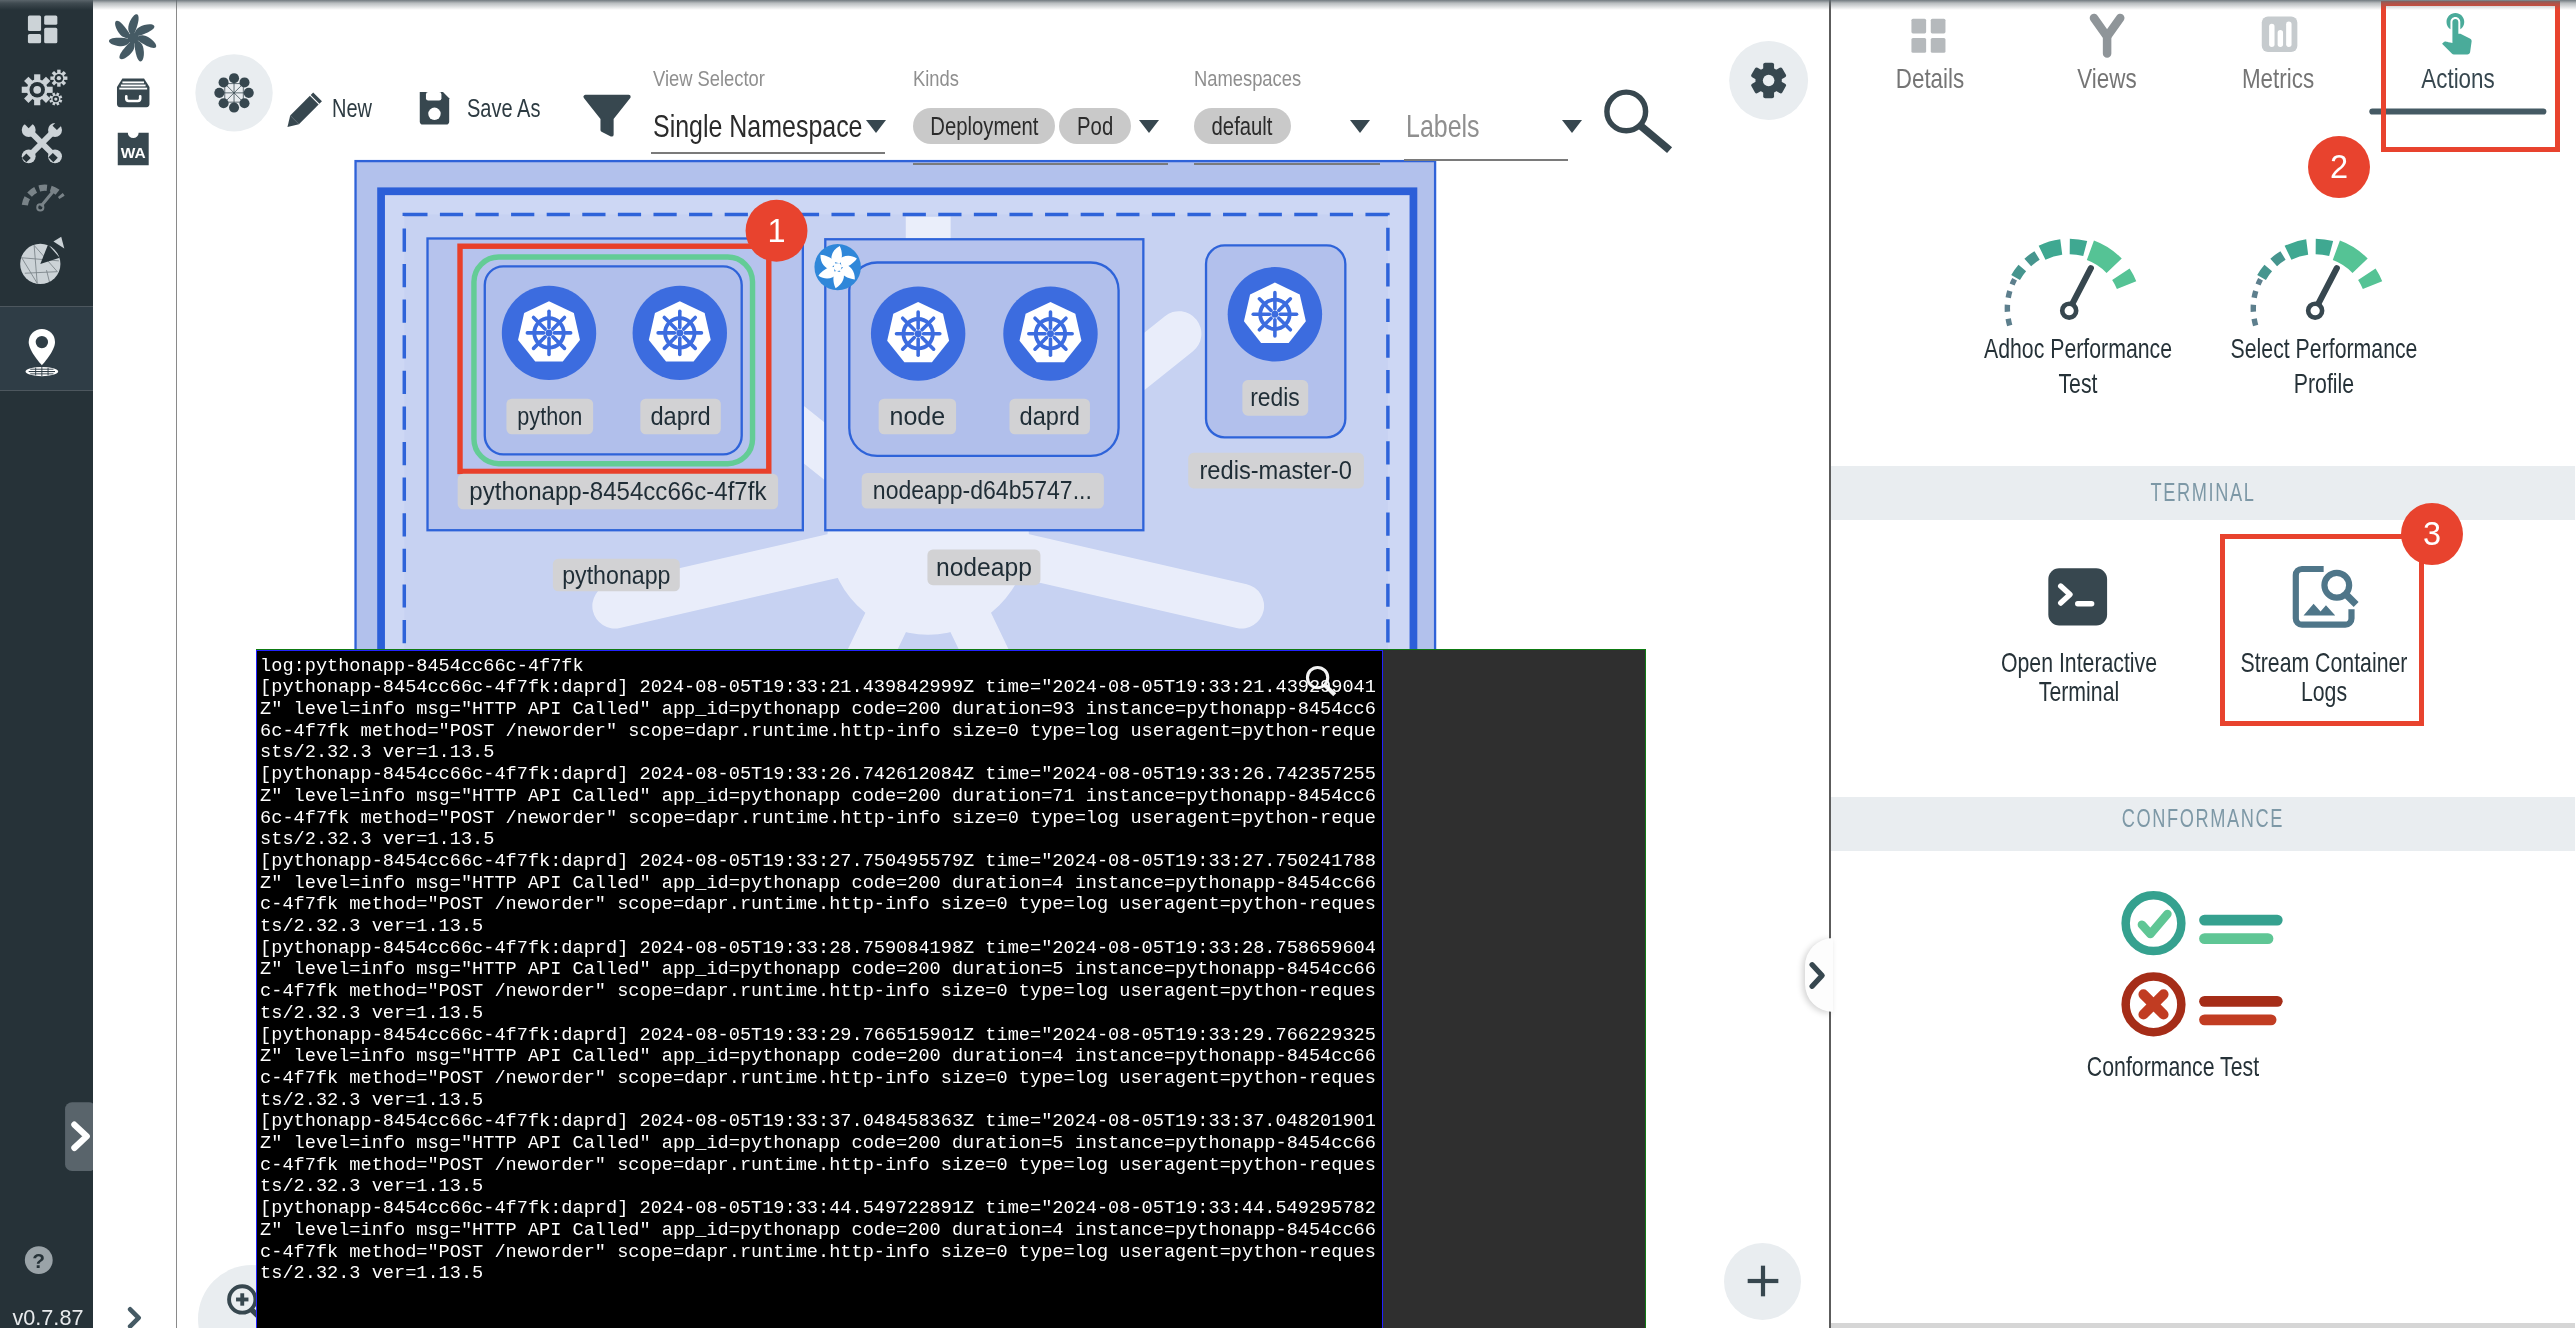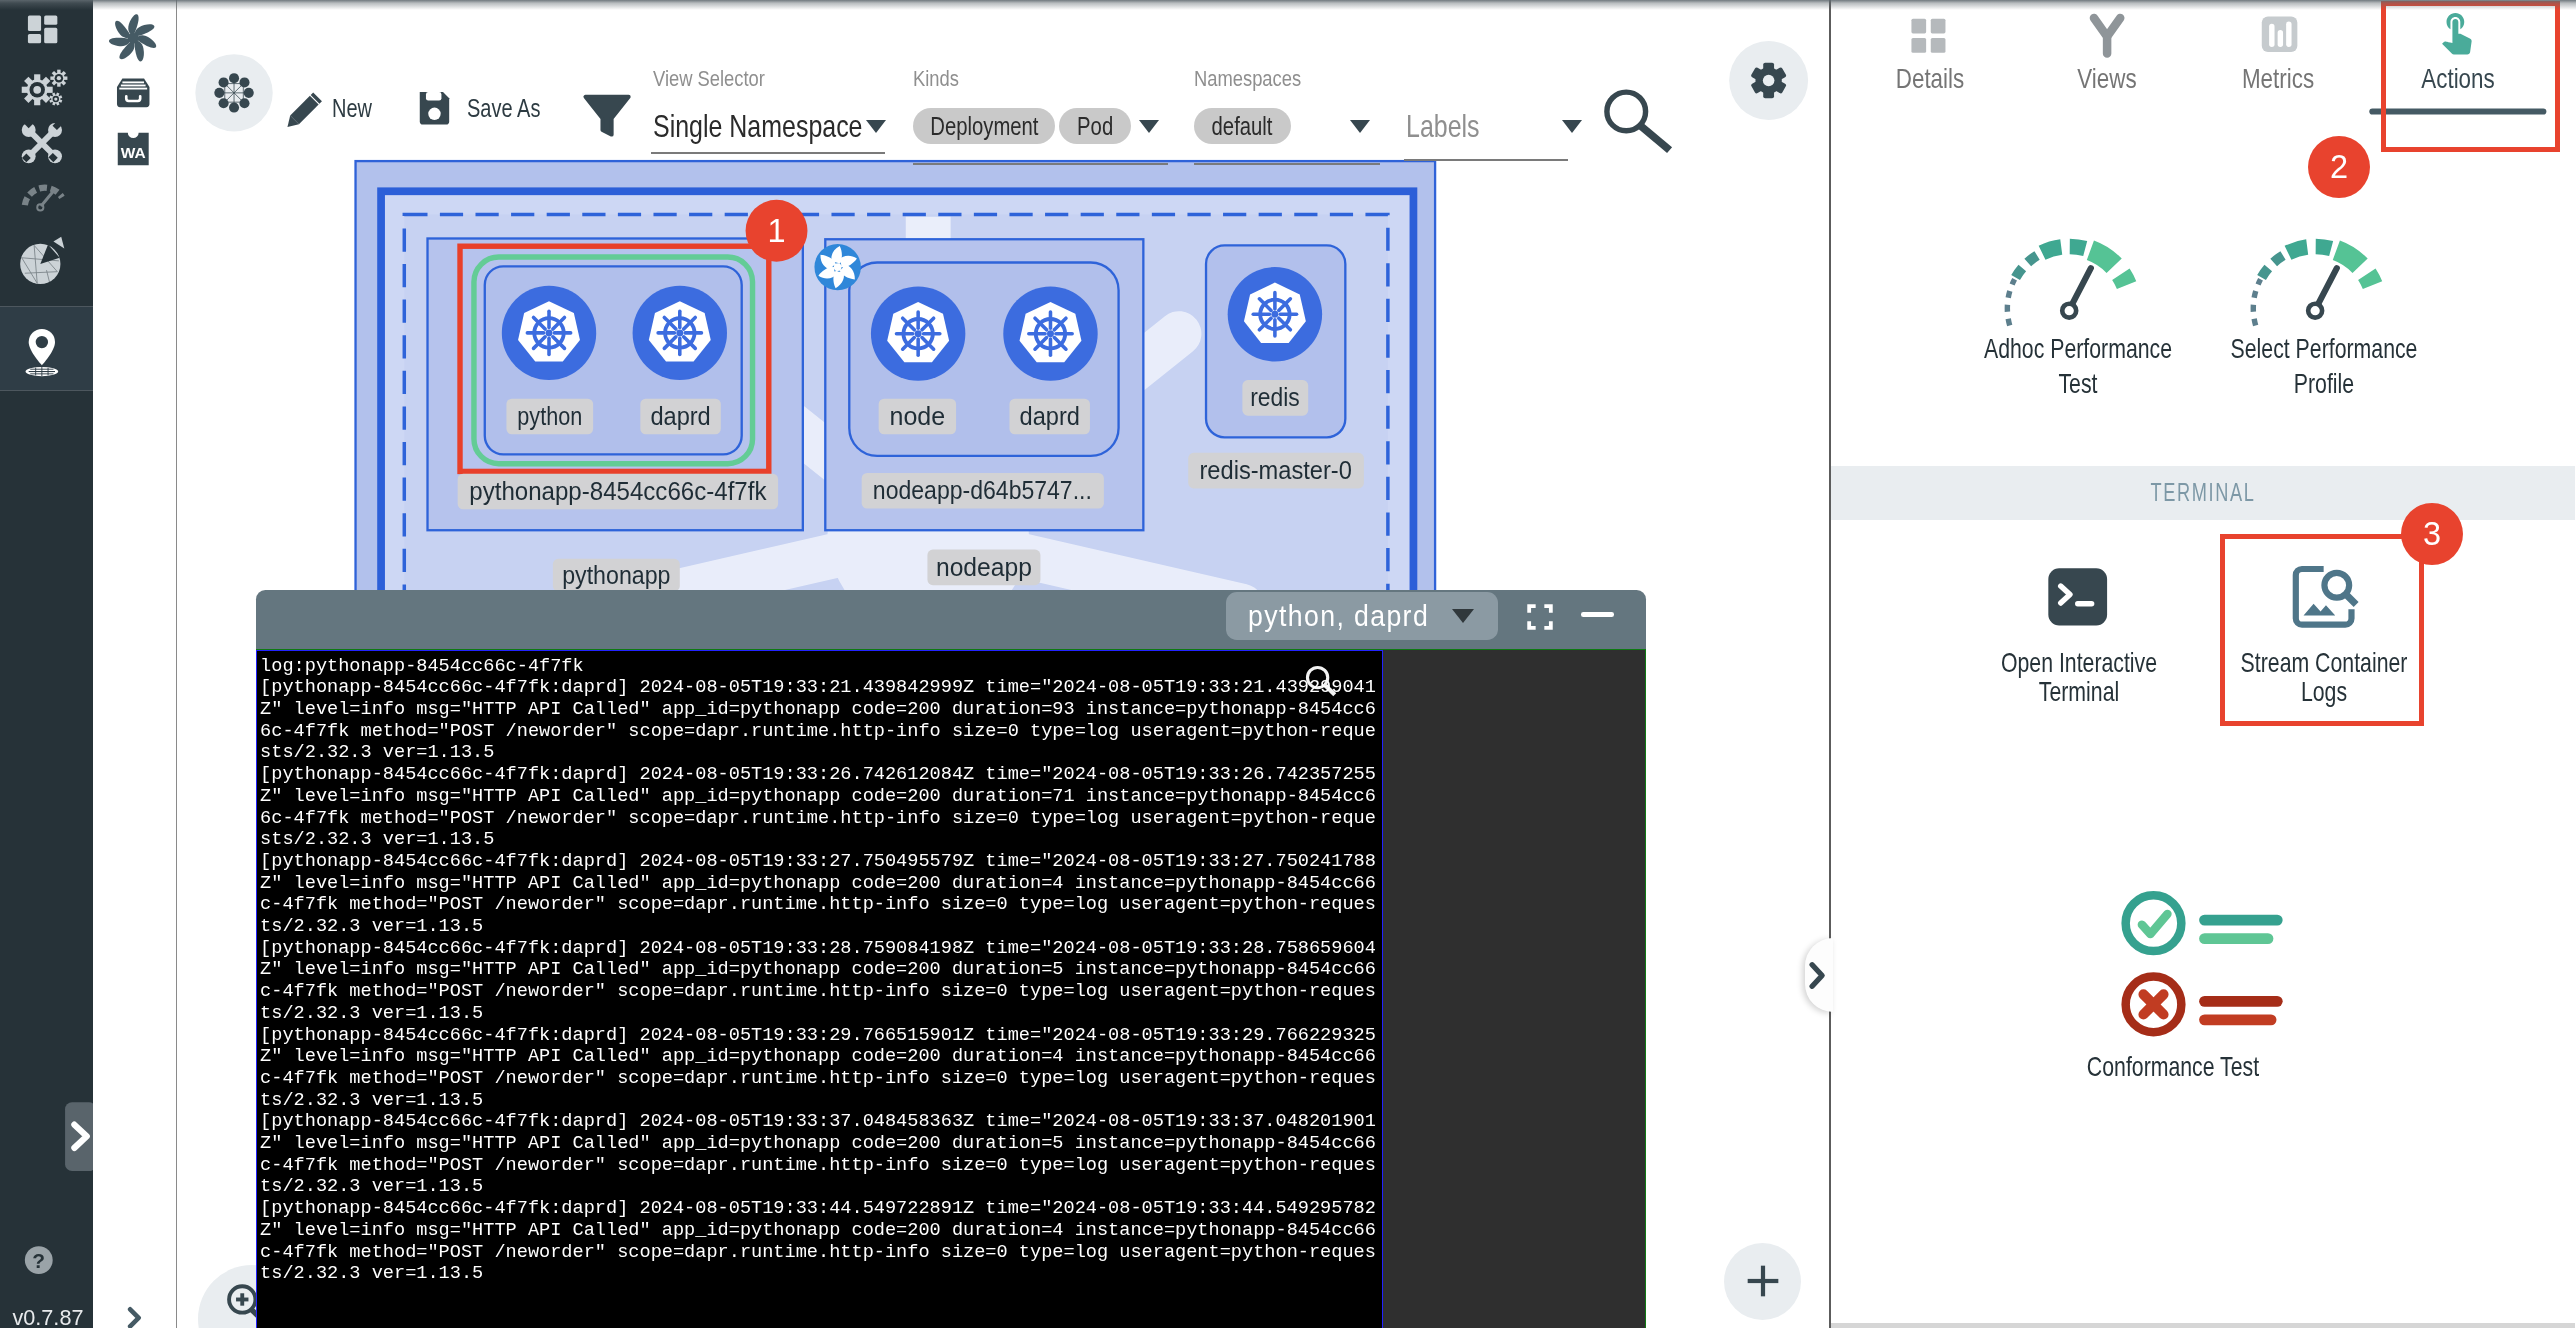--- a/index.html
+++ b/index.html
@@ -425,20 +425,21 @@
       </g>
 
       <rect x="3060" y="140" width="229" height="8" rx="4" fill="#455a64"></rect>
     </svg>
     <div class="tabtxt" style="left:99px;top:63px;">Details</div>
     <div class="tabtxt" style="left:276px;top:63px;">Views</div>
     <div class="tabtxt" style="left:447px;top:63px;">Metrics</div>
     <div class="tabtxt" style="left:627px;top:63px;color:#37474f;">Actions</div>
 
     <div class="band" style="top:466px;height:54px;line-height:53px;"><span class="bandtxt">TERMINAL</span></div>
+    <div class="band" style="top:797px;height:54px;line-height:43px;"><span class="bandtxt">CONFORMANCE</span></div>
 
     <svg width="744" height="1329" viewBox="2364 0 962 1717" style="position:absolute;left:0;top:0;">
       <g id="gauge">
         <g fill="none">
           <path d="M-76.9,22.1 A80,80 0 0 1 -70.6,-37.6" stroke="#5d7f8d" stroke-width="7" stroke-dasharray="9 9"></path>
           <path d="M-69.3,-40.0 A80,80 0 0 1 -37.6,-70.6" stroke="#46958e" stroke-width="13" stroke-dasharray="15 10"></path>
           <path d="M-35.1,-71.9 A80,80 0 0 1 20.7,-77.3" stroke="#3fa891" stroke-width="20" stroke-dasharray="26 11"></path>
           <path d="M27.4,-75.2 A80,80 0 0 1 74.2,-30.0" stroke="#55c395" stroke-width="27" stroke-dasharray="37 14"></path>
         </g>
         <line x1="2" y1="-2" x2="28" y2="-52" stroke="#37474f" stroke-width="8" stroke-linecap="round"></line>
@@ -493,35 +494,20 @@
 
     <div class="abs" style="left:0;top:1323px;width:744px;height:5.4px;background:#d6d6d6;"></div>
   </div>
 
   <div class="abs" style="left:1805px;top:938px;width:28px;height:74px;background:#fdfdfd;
        border-radius:37px 0 0 37px; box-shadow:-2.3px 1.5px 6.2px rgba(0,0,0,0.18); z-index:5;"></div>
   <svg width="23" height="31" viewBox="0 0 30 40" style="position:absolute;left:1806px;top:960px;z-index:6;">
     <path d="M8,6 l13,14 l-13,14" fill="none" stroke="#37474f" stroke-width="7" stroke-linecap="round" stroke-linejoin="round"></path>
   </svg>
   <div id="term" class="abs">
-    <div id="termbar">
-      <div class="abs" style="left:970px;top:2.3px;width:272px;height:48px;background:#8b9aa3;border-radius:10.8px;
-           color:#fff;font-size:26px;line-height:48px;padding-left:21.7px;"><span style="display:inline-block;font-size:29px;letter-spacing:1.5px;transform:scaleX(0.92);transform-origin:left;">python, daprd</span></div>
-      <div class="abs" style="left:1196px;top:18.6px;width:0;height:0;border-left:11.6px solid transparent;
-           border-right:11.6px solid transparent;border-top:14px solid #30383c;"></div>
-      <svg width="26" height="26" viewBox="0 0 48 48" style="position:absolute;left:1271px;top:14px;">
-        <g fill="none" stroke="#fff" stroke-width="7">
-          <path d="M4,16 L4,4 L16,4"></path>
-          <path d="M32,4 L44,4 L44,16"></path>
-          <path d="M44,32 L44,44 L32,44"></path>
-          <path d="M16,44 L4,44 L4,32"></path>
-        </g>
-      </svg>
-      <div class="abs" style="left:1325px;top:21.7px;width:32.5px;height:5.4px;background:#fff;border-radius:2.3px;"></div>
-    </div>
     <div id="termbody">
       <div id="termlog">log:pythonapp-8454cc66c-4f7fk
 [pythonapp-8454cc66c-4f7fk:daprd] 2024-08-05T19:33:21.439842999Z time="2024-08-05T19:33:21.439299041
 Z" level=info msg="HTTP API Called" app_id=pythonapp code=200 duration=93 instance=pythonapp-8454cc6
 6c-4f7fk method="POST /neworder" scope=dapr.runtime.http-info size=0 type=log useragent=python-reque
 sts/2.32.3 ver=1.13.5
 [pythonapp-8454cc66c-4f7fk:daprd] 2024-08-05T19:33:26.742612084Z time="2024-08-05T19:33:26.742357255
 Z" level=info msg="HTTP API Called" app_id=pythonapp code=200 duration=71 instance=pythonapp-8454cc6
 6c-4f7fk method="POST /neworder" scope=dapr.runtime.http-info size=0 type=log useragent=python-reque
 sts/2.32.3 ver=1.13.5

